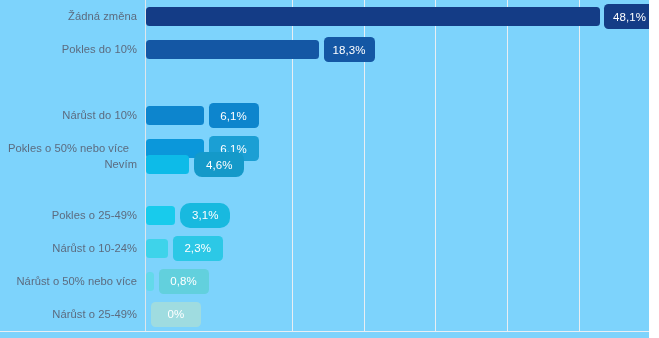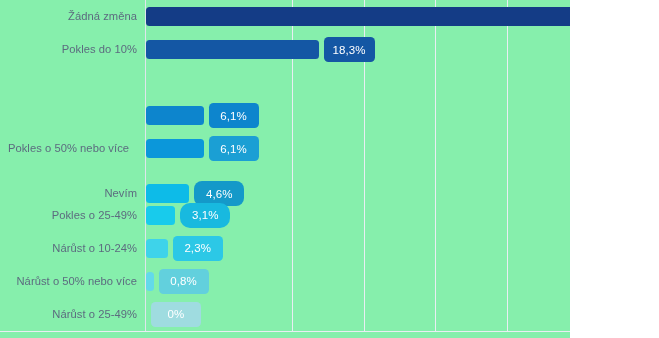--- a/index.html
+++ b/index.html
@@ -7,23 +7,23 @@
     padding: 0;
     background: #ffffff;
   }
   body {
     font-family: "Liberation Sans", sans-serif;
     -webkit-font-smoothing: antialiased;
   }
 
   #chart-root {
     position: relative;
-    width: 570px;
+    width: 649px;
     height: 338px;
-    background: #86efac;
+    background: #7dd3fc;
     overflow: hidden;
   }
 
   
   .plot-area {
     position: absolute;
     left: 145px;
     top: 0px;
     width: 514px;
     height: 331px;
@@ -134,29 +134,30 @@
         <div class="cat-label" style="color: rgb(92, 107, 127);">Žádná změna</div>
         <div class="bar" style="width: 453.64px; background: rgb(20, 60, 134);"></div>
         <div class="value-pill" style="background: rgb(20, 60, 134); left: 604px;">48,1%</div>
       </div>
       <div class="row" style="top: 33.1px; height: 33.1px;">
         <div class="cat-label" style="color: rgb(92, 107, 127);">Pokles do 10%</div>
         <div class="bar" style="width: 172.591px; background: rgb(20, 87, 164);"></div>
         <div class="value-pill" style="background: rgb(20, 87, 164); left: 323.591px;">18,3%</div>
       </div>
       <div class="row" style="top: 99.3px; height: 33.1px;">
+        <div class="cat-label" style="color: rgb(92, 107, 127);">Nárůst do 10%</div>
         <div class="bar" style="width: 57.5303px; background: rgb(13, 133, 205);"></div>
         <div class="value-pill" style="background: rgb(13, 133, 205); left: 208.53px;">6,1%</div>
       </div>
       <div class="row" style="top: 132.4px; height: 33.1px;">
         <div class="cat-label" style="color: rgb(92, 107, 127); text-align: center;">Pokles o 50% nebo více</div>
         <div class="bar" style="width: 57.5303px; background: rgb(11, 151, 218);"></div>
         <div class="value-pill" style="background: rgb(27, 159, 212); left: 208.53px;">6,1%</div>
       </div>
-      <div class="row" style="top: 177px; height: 33.1px;">
+      <div class="row" style="top: 148px; height: 33.1px;">
         <div class="cat-label" style="color: rgb(92, 107, 127);">Nevím</div>
         <div class="bar" style="width: 43.3835px; background: rgb(13, 187, 232);"></div>
         <div class="value-pill" style="background: rgb(20, 153, 201); left: 194.383px; border-radius: 8px;">4,6%</div>
       </div>
       <div class="row" style="top: 198.6px; height: 33.1px;">
         <div class="cat-label" style="color: rgb(92, 107, 127);">Pokles o 25-49%</div>
         <div class="bar" style="width: 29.2367px; background: rgb(24, 203, 236);"></div>
         <div class="value-pill" style="background: rgb(24, 185, 223); left: 180.237px; border-radius: 10px;">3,1%</div>
       </div>
       <div class="row" style="top: 231.7px; height: 33.1px;">

